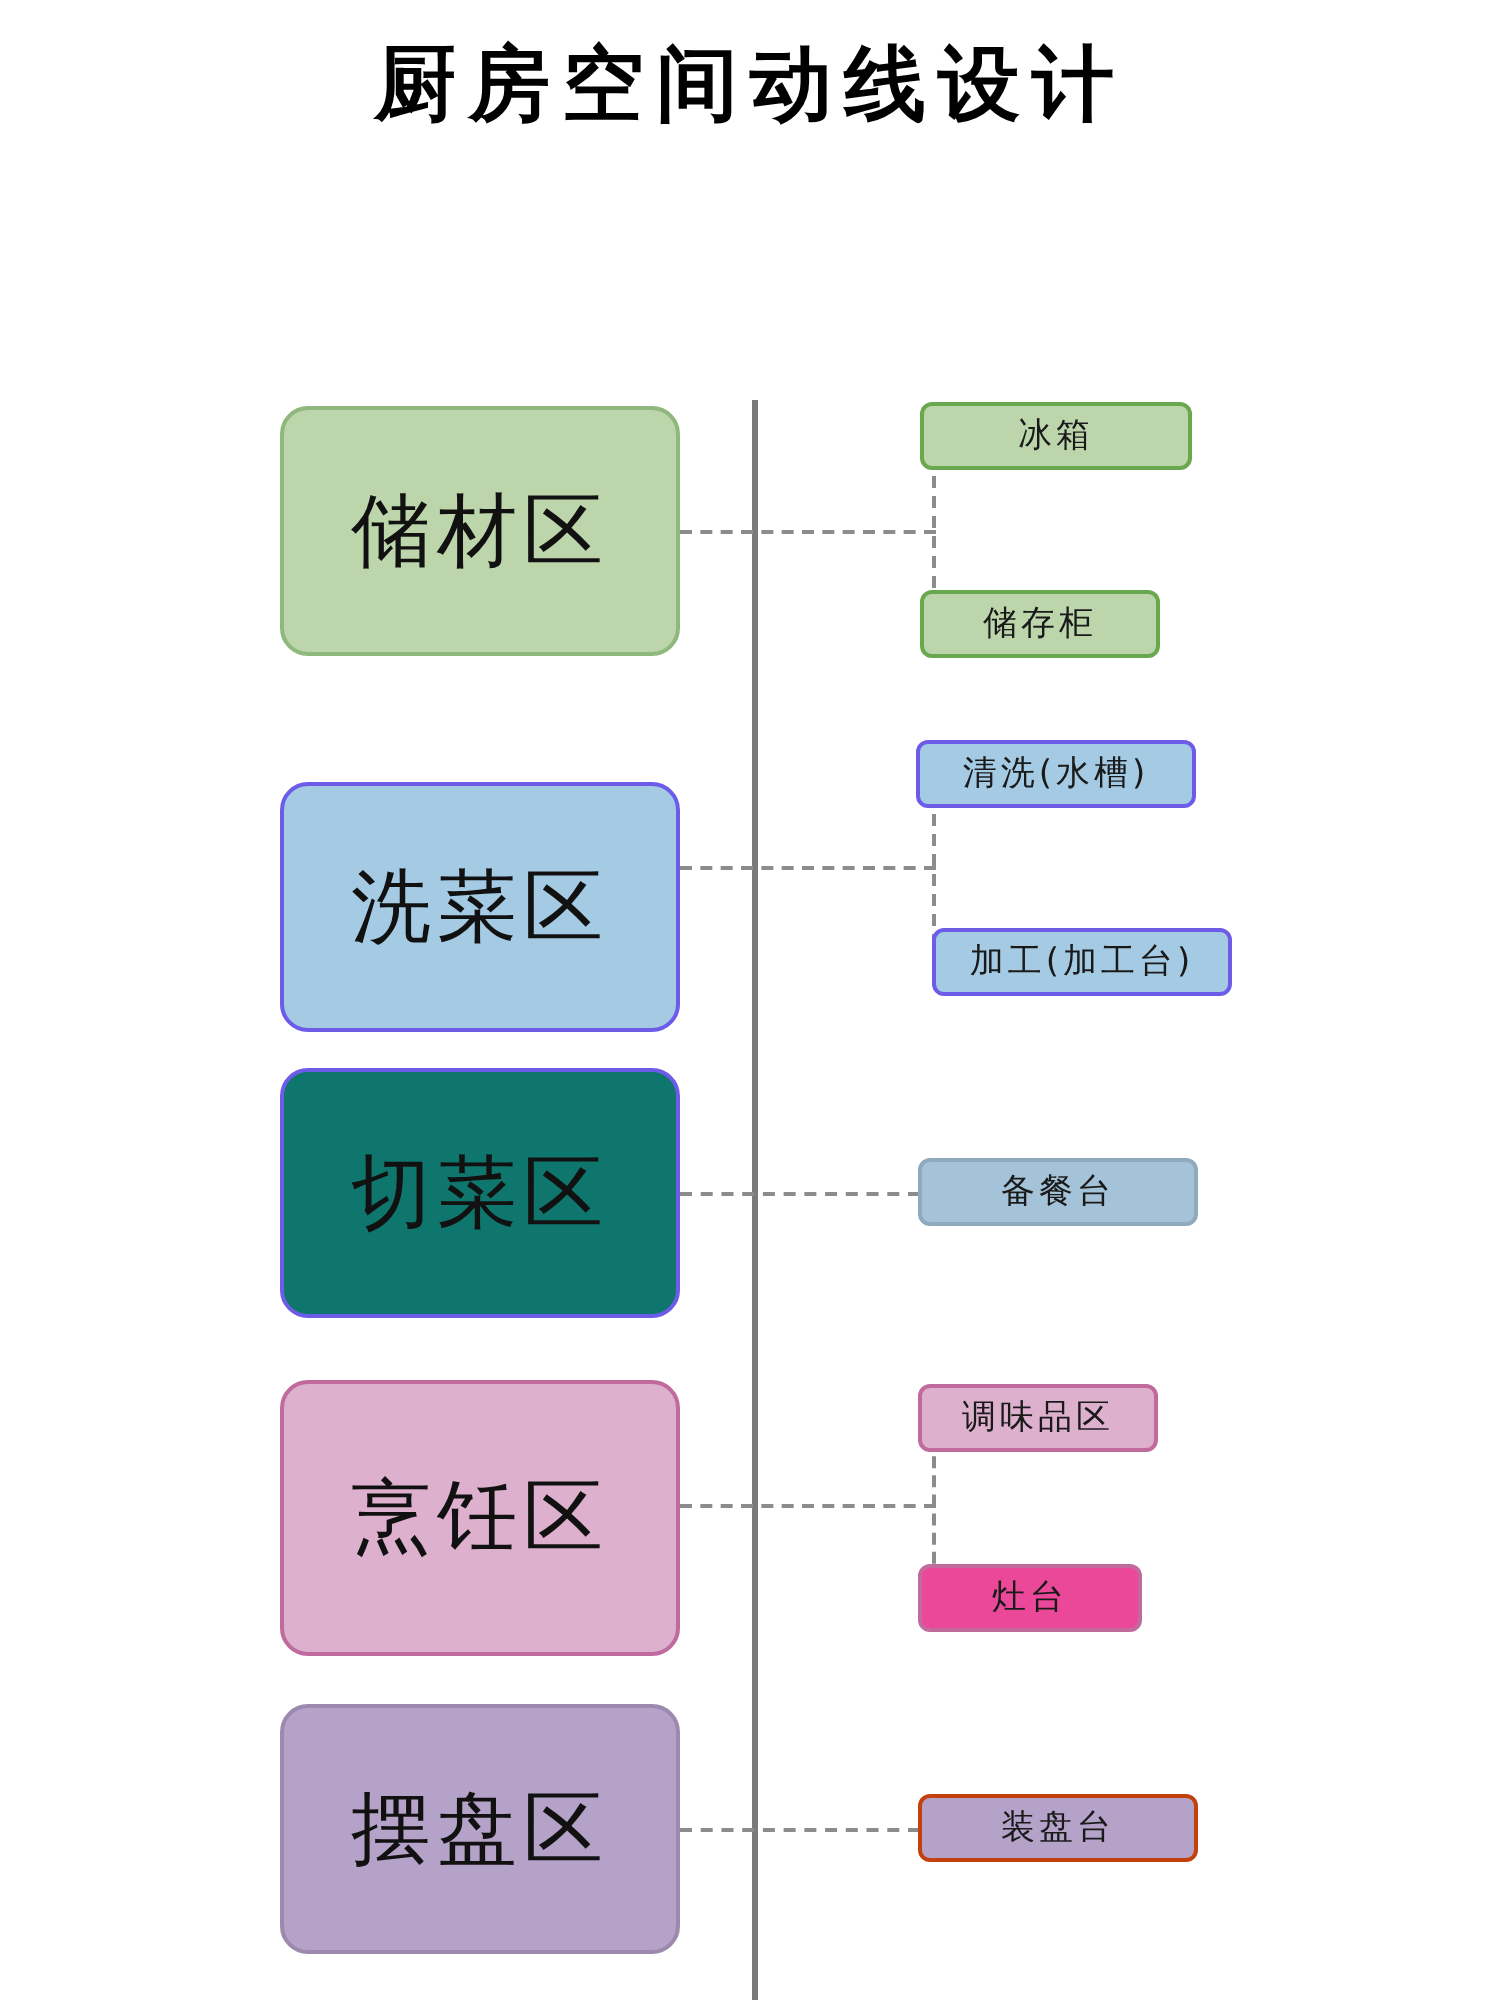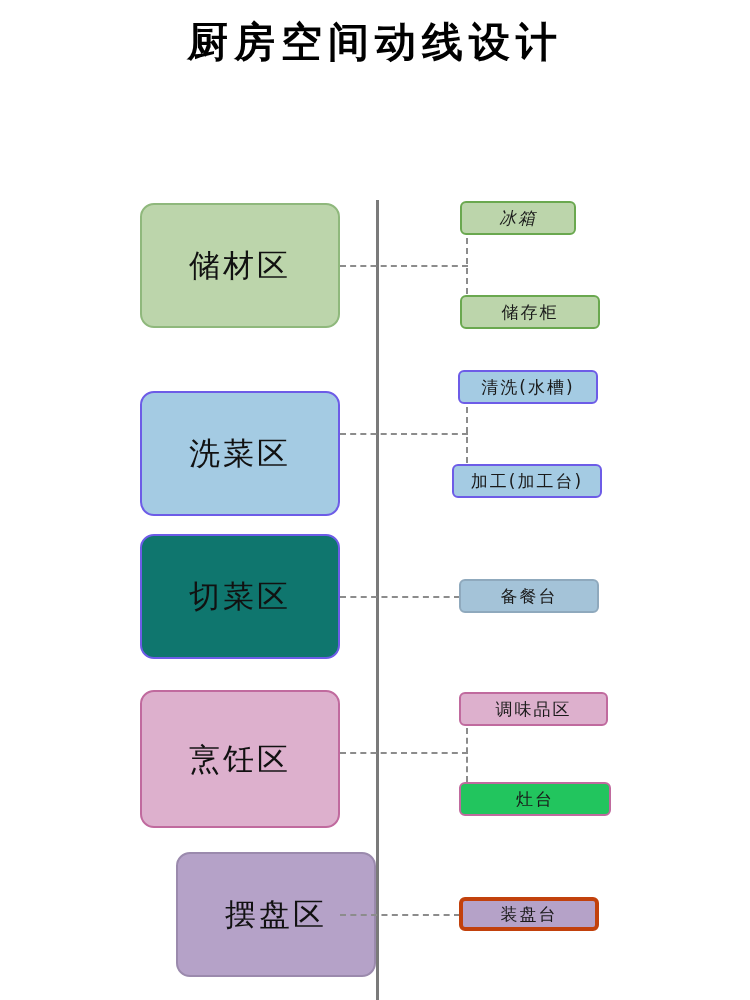--- a/index.html
+++ b/index.html
@@ -58,21 +58,21 @@
     position: absolute;
     left: 140px;
     width: 200px;
     border-radius: 14px;
     box-sizing: border-box;
     display: flex;
     align-items: center;
     justify-content: center;
   }
   .main-box .box-label {
-    font-size: 31px;
+    font-size: 40px;
     letter-spacing: 3px;
     color: #111111;
     line-height: 1;
     white-space: nowrap;
   }
 
   .sub-box {
     position: absolute;
     border-radius: 6px;
     box-sizing: border-box;
@@ -113,41 +113,41 @@
   <div class="row">
     <div class="main-box" style="top:203px; height:125px; background:#bcd5ab; border:2px solid #8fb87c;">
       <span class="box-label">储材区</span>
     </div>
 
     <div class="conn-h" style="left:340px; top:265px; width:128px;"></div>
     <div class="conn-v" style="left:466px; top:218px; height:96px;"></div>
     <div class="conn-h" style="left:466px; top:218px; width:24px;"></div>
     <div class="conn-h" style="left:466px; top:312px; width:24px;"></div>
 
-    <div class="sub-box" style="left:460px; top:201px; width:116px; background:#bcd5ab; border:2px solid #6aa84f;font-style:italic;">
+    <div class="sub-box" style="left:460px; top:201px; width:136px; background:#bcd5ab; border:2px solid #6aa84f;">
       <span class="sub-label">冰箱</span>
     </div>
-    <div class="sub-box" style="left:460px; top:295px; width:140px; background:#bcd5ab; border:2px solid #6aa84f;">
+    <div class="sub-box" style="left:460px; top:295px; width:120px; background:#bcd5ab; border:2px solid #6aa84f;">
       <span class="sub-label">储存柜</span>
     </div>
   </div>
 
   <div class="row">
     <div class="main-box" style="top:371px; height:125px; background:#a4cbe3; border:2px solid #6d5ce7;margin-top:20px;">
       <span class="box-label">洗菜区</span>
     </div>
     <div class="conn-h" style="left:340px; top:433px; width:128px;"></div>
     <div class="conn-v" style="left:466px; top:387px; height:96px;"></div>
     <div class="conn-h" style="left:466px; top:387px; width:24px;"></div>
     <div class="conn-h" style="left:466px; top:481px; width:24px;"></div>
 
     <div class="sub-box" style="left:458px; top:370px; width:140px; background:#a4cbe3; border:2px solid #6d5ce7;">
       <span class="sub-label">清洗(水槽)</span>
     </div>
-    <div class="sub-box" style="left:452px; top:464px; width:150px; background:#a4cbe3; border:2px solid #6d5ce7;">
+    <div class="sub-box" style="left:466px; top:464px; width:150px; background:#a4cbe3; border:2px solid #6d5ce7;">
       <span class="sub-label">加工(加工台)</span>
     </div>
   </div>
 
   <div class="row">
     <div class="main-box" style="top:534px; height:125px; background:#0f766e; border:2px solid #6d5ce7;">
       <span class="box-label">切菜区</span>
     </div>
     <div class="conn-h" style="left:340px; top:596px; width:120px;"></div>
 
@@ -158,32 +158,32 @@
 
   <div class="row">
     <div class="main-box" style="top:690px; height:138px; background:#ddb0cd; border:2px solid #c06a9e;">
       <span class="box-label">烹饪区</span>
     </div>
     <div class="conn-h" style="left:340px; top:752px; width:128px;"></div>
     <div class="conn-v" style="left:466px; top:709px; height:92px;"></div>
     <div class="conn-h" style="left:466px; top:709px; width:24px;"></div>
     <div class="conn-h" style="left:466px; top:799px; width:24px;"></div>
 
-    <div class="sub-box" style="left:459px; top:692px; width:149px; background:#ddb0cd; border:2px solid #c06a9e;">
+    <div class="sub-box" style="left:459px; top:692px; width:120px; background:#ddb0cd; border:2px solid #c06a9e;">
       <span class="sub-label">调味品区</span>
     </div>
-    <div class="sub-box" style="left:459px; top:782px; width:152px; background:#22c55e; border:2px solid #c06a9e;">
+    <div class="sub-box" style="left:459px; top:782px; width:112px; background:#ec4899; border:2px solid #c06a9e;">
       <span class="sub-label">灶台</span>
     </div>
   </div>
 
   <div class="row">
-    <div class="main-box" style="top:852px; height:125px; background:#b5a2c8; border:2px solid #9b8aad;margin-left:36px;">
+    <div class="main-box" style="top:852px; height:125px; background:#b5a2c8; border:2px solid #9b8aad;">
       <span class="box-label">摆盘区</span>
     </div>
     <div class="conn-h" style="left:340px; top:914px; width:120px;"></div>
 
-    <div class="sub-box" style="left:459px; top:897px; width:140px; background:#b5a2c8; border:4px solid #c2410c;">
+    <div class="sub-box" style="left:459px; top:897px; width:140px; background:#b5a2c8; border:2px solid #c2410c;">
       <span class="sub-label">装盘台</span>
     </div>
   </div>
 
 </div>
 
 </body></html>

